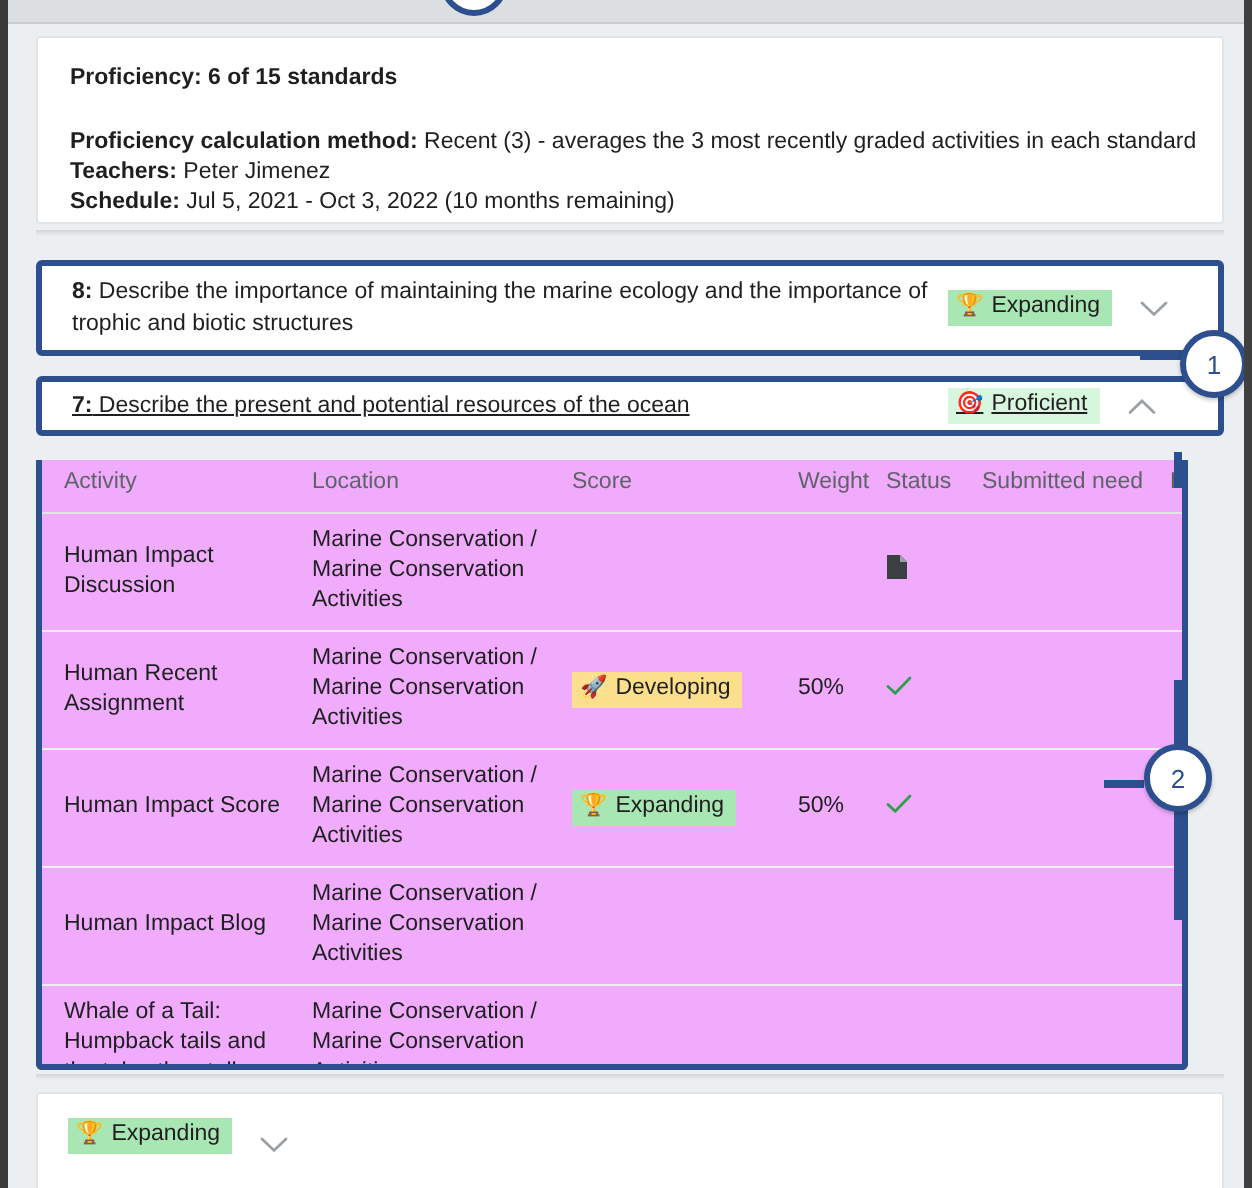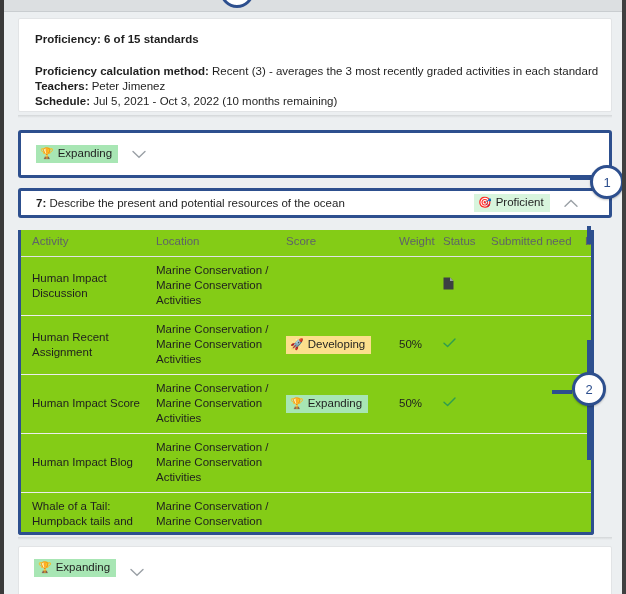--- a/index.html
+++ b/index.html
@@ -46,21 +46,21 @@
   
   .std-row {
     position:absolute; left:14px; width:594px;
     background:#fff;
     border:1px solid #e2e4e6;
     border-radius:2px;
   }
   .std-row.hl { border:3px solid #2d4f8e; border-radius:3px; }
 
   #std8 { top:130px; height:48px; }
-  #std7 { top:188px; height:30px; }
+  #std7 { top:188px; height:30px;text-decoration:underline; }
 
   .std-inner {
     position:relative; width:100%; height:100%;
     display:flex; align-items:center;
     padding:0 14px 0 15px;
   }
   .std-title {
     flex:1 1 auto;
     line-height:16px;
     padding-right:8px;
@@ -84,21 +84,21 @@
     width:18px; height:18px; margin-left:12px;
     flex:0 0 18px;
     display:flex; align-items:center; justify-content:center;
     color:#9aa0a6;
   }
   .chev svg { display:block; }
 
   
   #act-panel {
     position:absolute; left:14px; top:230px; width:576px; height:305px;
-    background:#84cc16;
+    background:#f0abfc;
     border:3px solid #2d4f8e;
     border-top:none;
     border-radius:0 0 3px 3px;
     overflow:hidden;
   }
   #act-scroll {
     position:absolute; left:0; top:0; width:100%; height:100%;
     overflow:hidden;
   }
   table.acts {
@@ -193,20 +193,23 @@
     </p>
     <p class="info-line">
       <span class="lbl">Schedule:</span><span class="val"> Jul 5, 2021 - Oct 3, 2022 (10 months remaining)</span>
     </p>
   </div>
 
   <div class="sep-shadow" style="top:115px;"></div>
 
   <div class="std-row hl" id="std8">
     <div class="std-inner">
+      <div class="std-title">
+        <b>8:</b><span> Describe the importance of maintaining the marine ecology and the importance of trophic and biotic structures</span>
+      </div>
       <span class="badge expanding">
         <span class="emo">🏆</span>
         <span>Expanding</span>
       </span>
       <span class="chev">
         <svg width="14" height="9" viewBox="0 0 14 9">
             <path d="M1 1.5 L7 7.2 L13 1.5" fill="none" stroke="#9aa0a6" stroke-width="1.4" stroke-linecap="round"></path>
           </svg>
       </span>
     </div>

